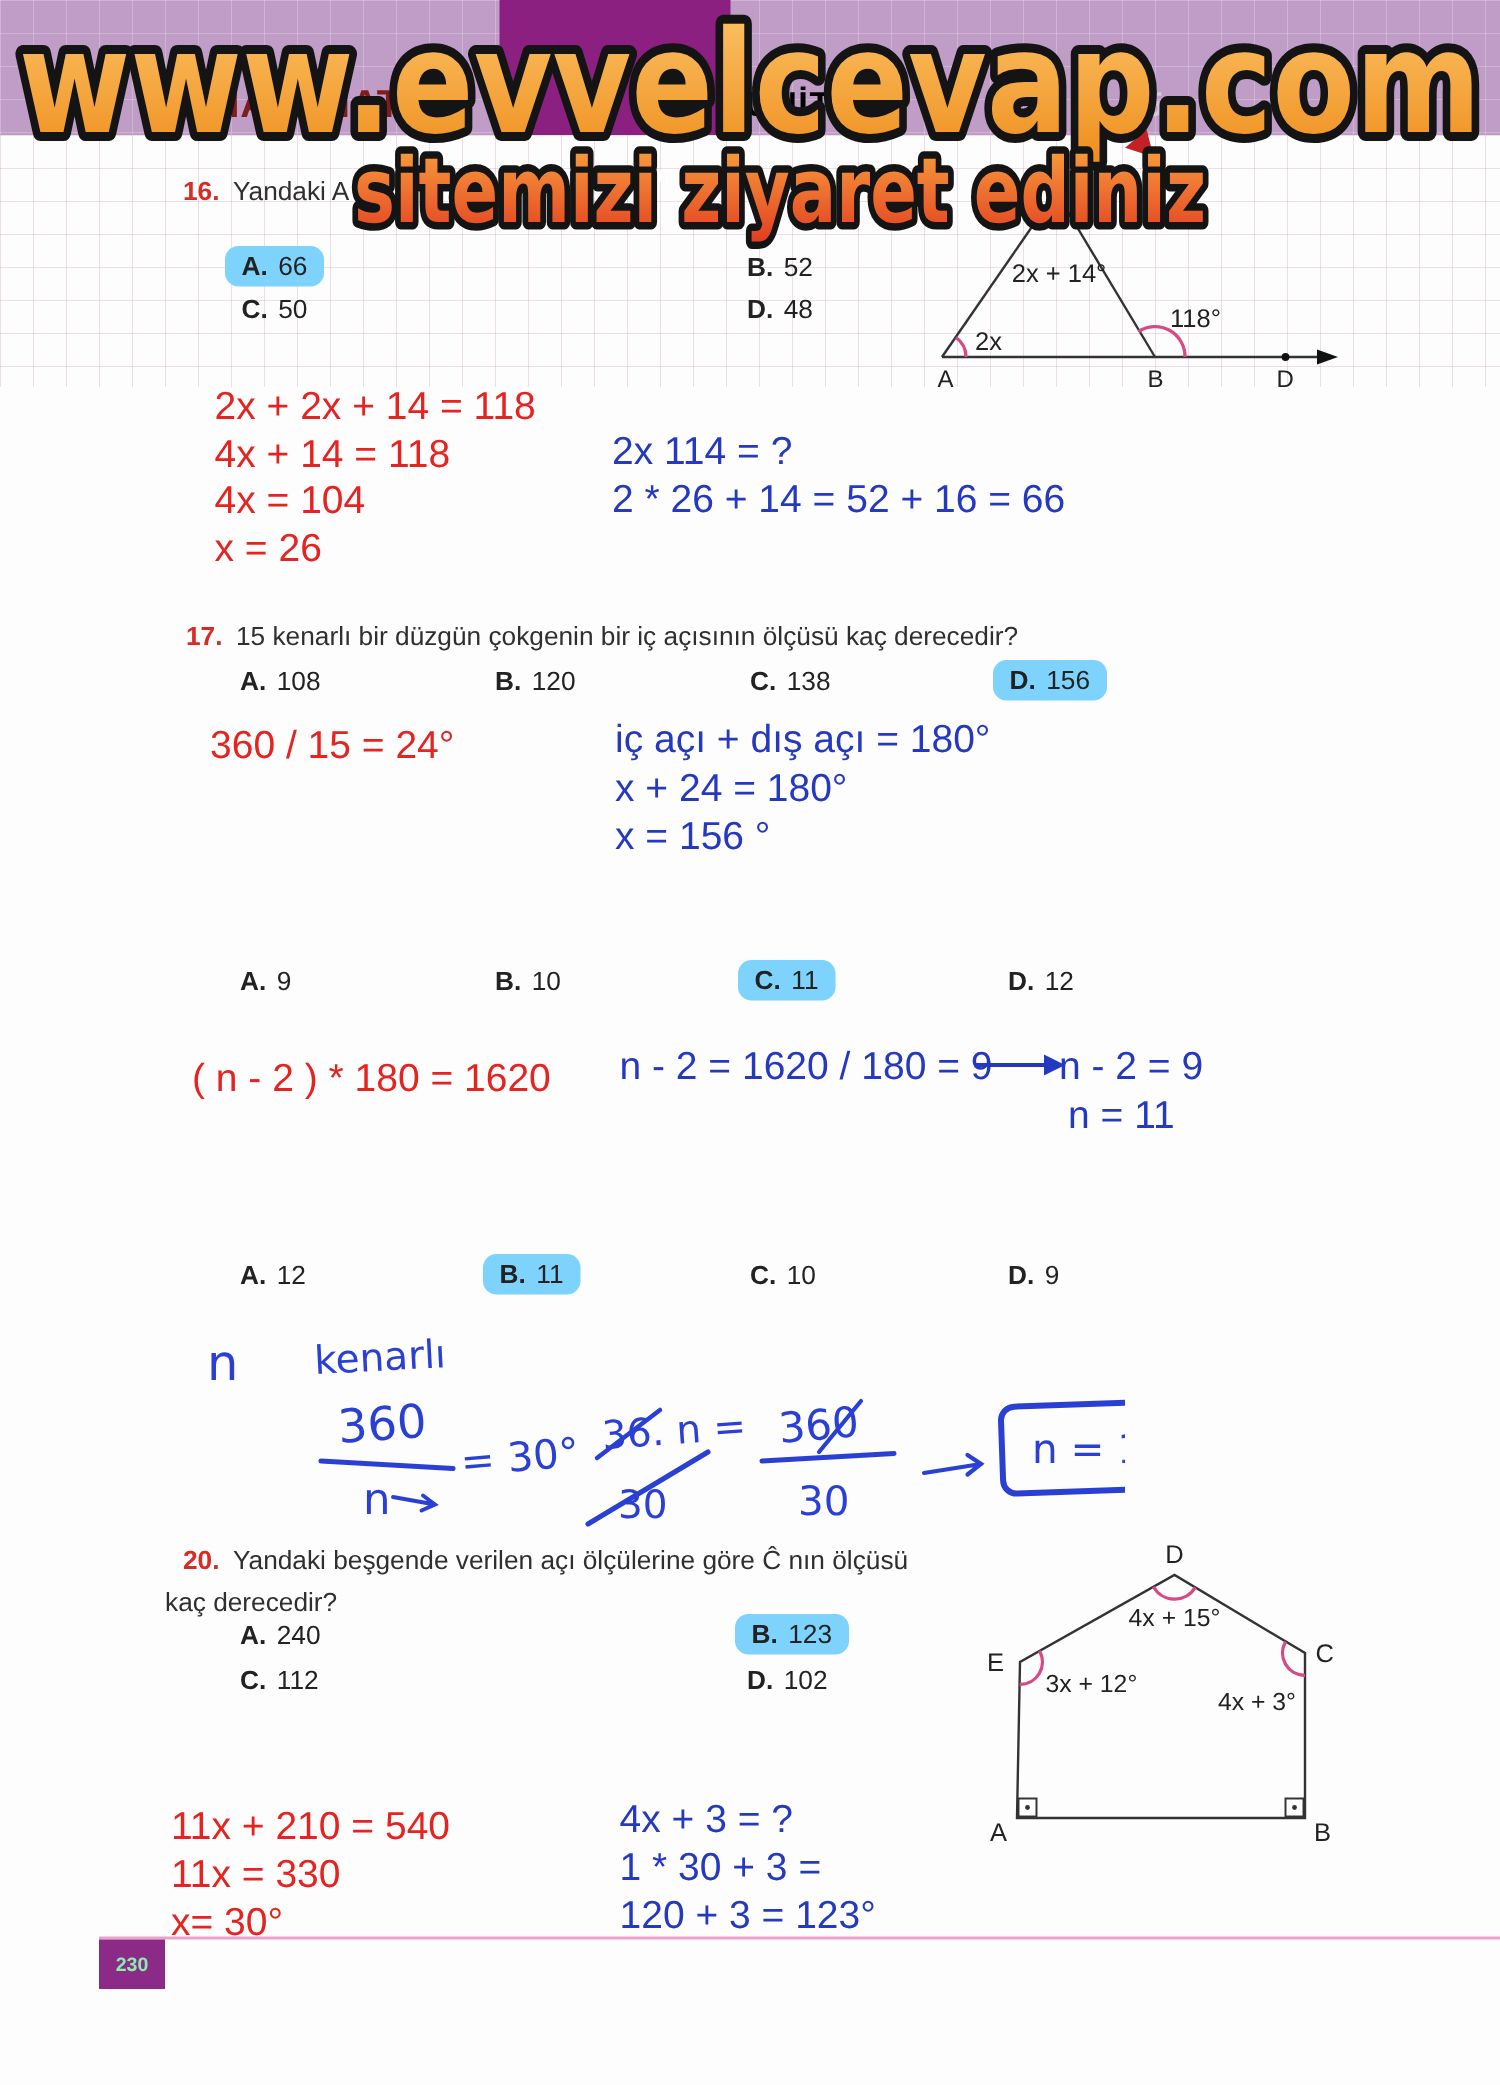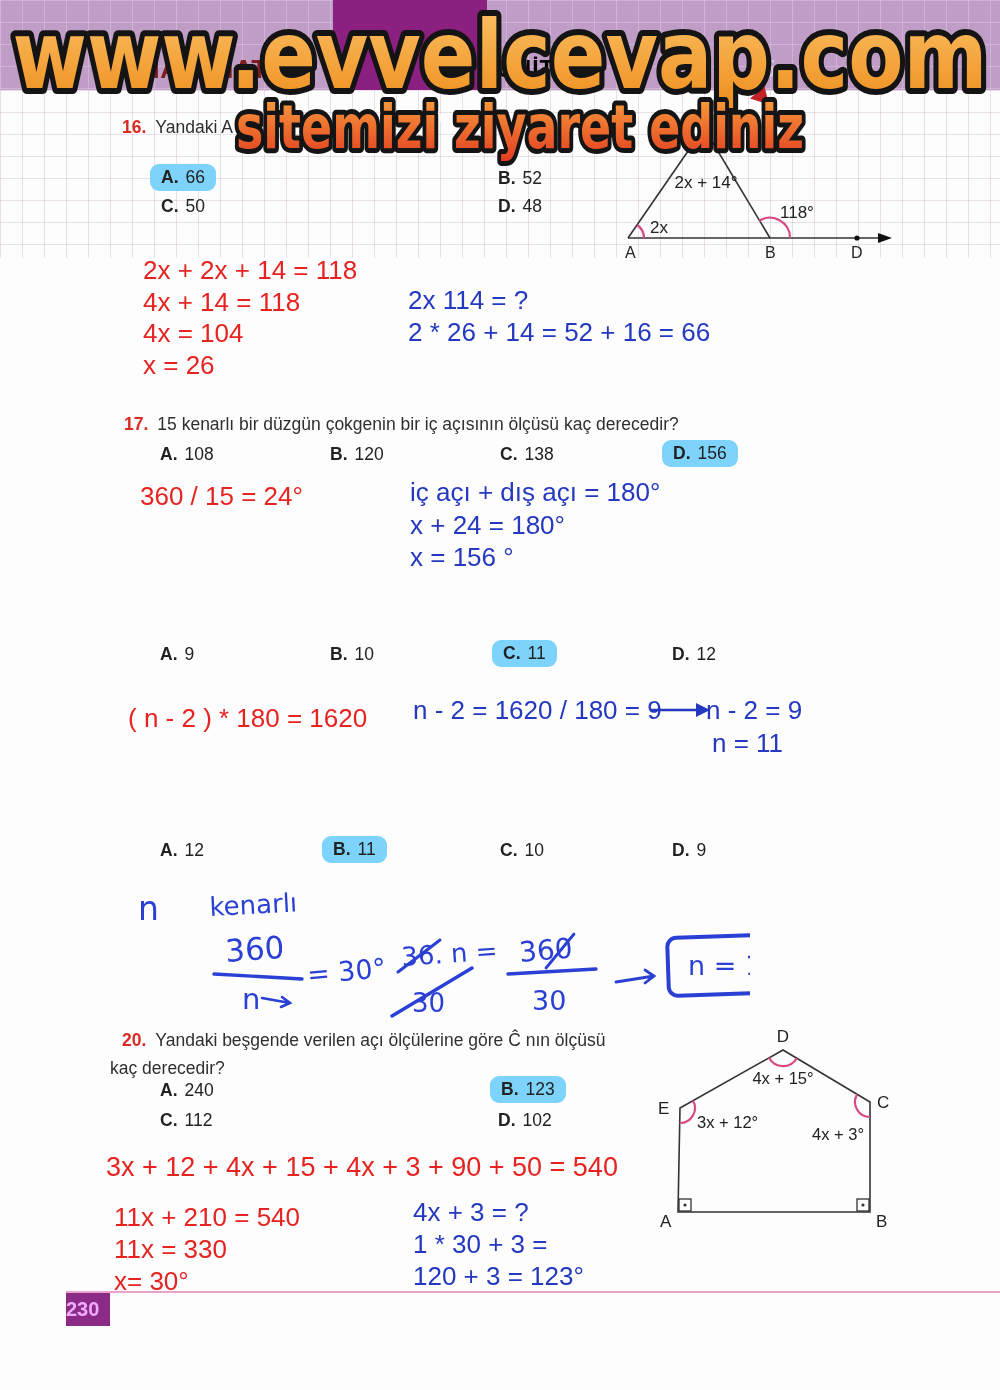--- a/index.html
+++ b/index.html
@@ -31,21 +31,21 @@
   .opt{position:absolute;z-index:2;color:#222;font-size:17.5px;white-space:nowrap;}
   .olet{font-weight:bold;margin-right:7px;}
   .hl{background:#7dd3fc;border-radius:9px;padding:3px 11px;}
   
   .red-sol{position:absolute;z-index:2;color:#e52320;font-size:26px;white-space:nowrap;line-height:31px;}
   .blue-sol{position:absolute;z-index:2;color:#2438c0;font-size:26px;white-space:nowrap;line-height:31px;}
   .dgm{position:absolute;z-index:2;}
   
   .foot-line{position:absolute;left:66px;top:1291px;width:934px;height:2px;background:#eba3cb;z-index:2;}
   .page-box{position:absolute;left:66px;top:1293px;width:44px;height:33px;background:#8c2a88;z-index:3;
-    color:#f0abfc;font-size:20px;font-weight:bold;text-align:left;line-height:33px;}
+    color:#86efac;font-size:13px;font-weight:bold;text-align:center;line-height:33px;}
 </style>
 </head>
 <body>
 
 <div class="page">
 
   <div class="band"></div>
   <div class="grid-top"></div>
   <div class="course">MATEMATİK 7</div>
   <div class="section-box">
@@ -206,21 +206,20 @@
     <text x="133" y="14" font-size="17" fill="#222" text-anchor="middle">D</text>
     <text x="8" y="86" font-size="17" fill="#222">E</text>
     <text x="227" y="80" font-size="17" fill="#222">C</text>
     <text x="10" y="199" font-size="17" fill="#222">A</text>
     <text x="226" y="199" font-size="17" fill="#222">B</text>
     <text x="133" y="56" font-size="16.5" fill="#222" text-anchor="middle">4x + 15°</text>
     <text x="47" y="100" font-size="16.5" fill="#222">3x + 12°</text>
     <text x="162" y="112" font-size="16.5" fill="#222">4x + 3°</text>
   </svg>
 
-  <div class="red-sol" style="left:106px;top:1152px;font-size:27px">3x + 12 + 4x + 15 + 4x + 3 + 90 + 50  = 540</div>
   <div class="red-sol" style="left:114px;top:1202px">11x + 210 = 540</div>
   <div class="red-sol" style="left:114px;top:1234px">11x = 330</div>
   <div class="red-sol" style="left:114px;top:1266px">x= 30°</div>
   <div class="blue-sol" style="left:413px;top:1197px">4x + 3 = ?</div>
   <div class="blue-sol" style="left:413px;top:1229px">1 * 30 + 3 =</div>
   <div class="blue-sol" style="left:413px;top:1261px">120 + 3 = 123°</div>
 
   <div class="foot-line"></div>
   <div class="page-box">230</div>
 

